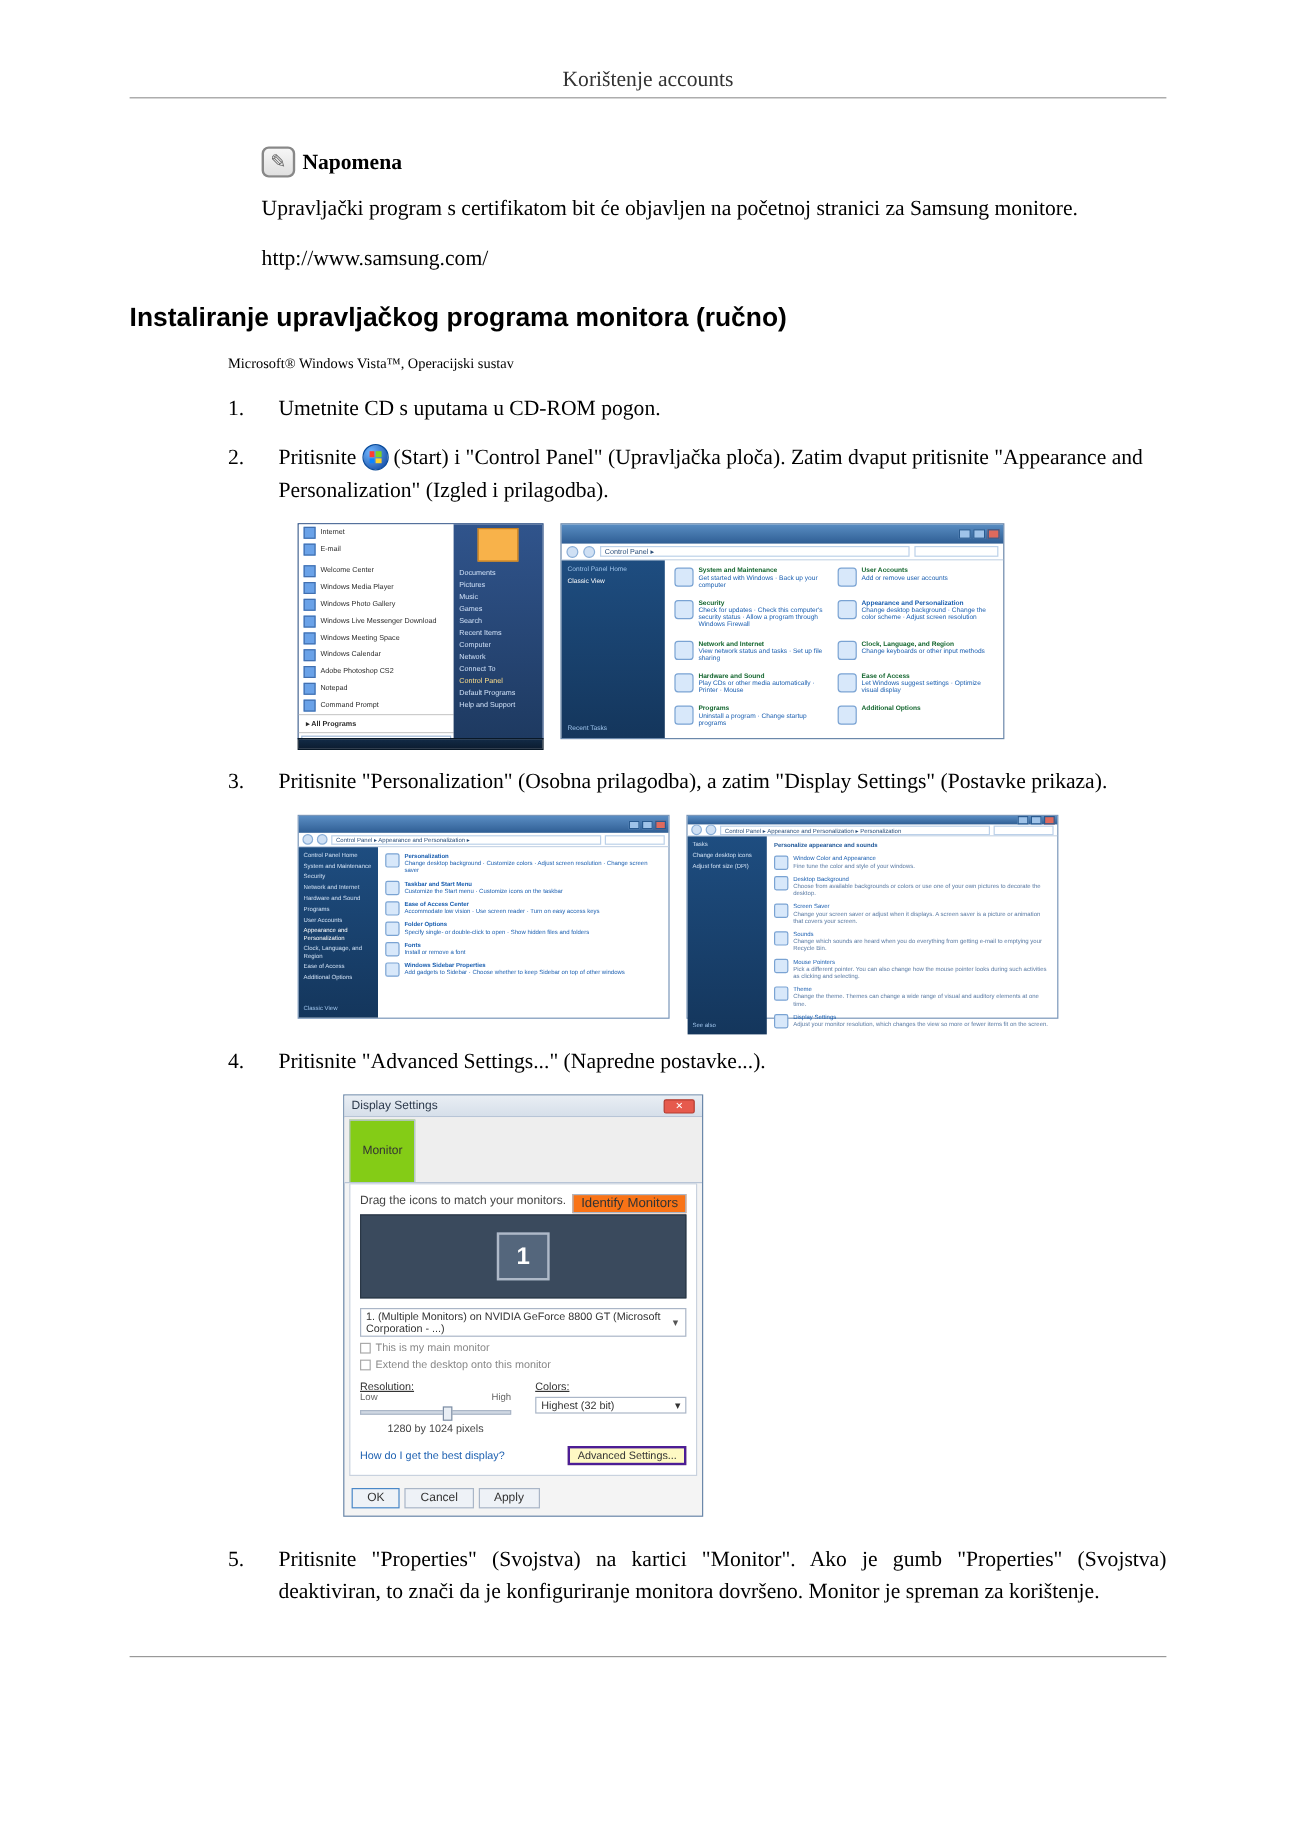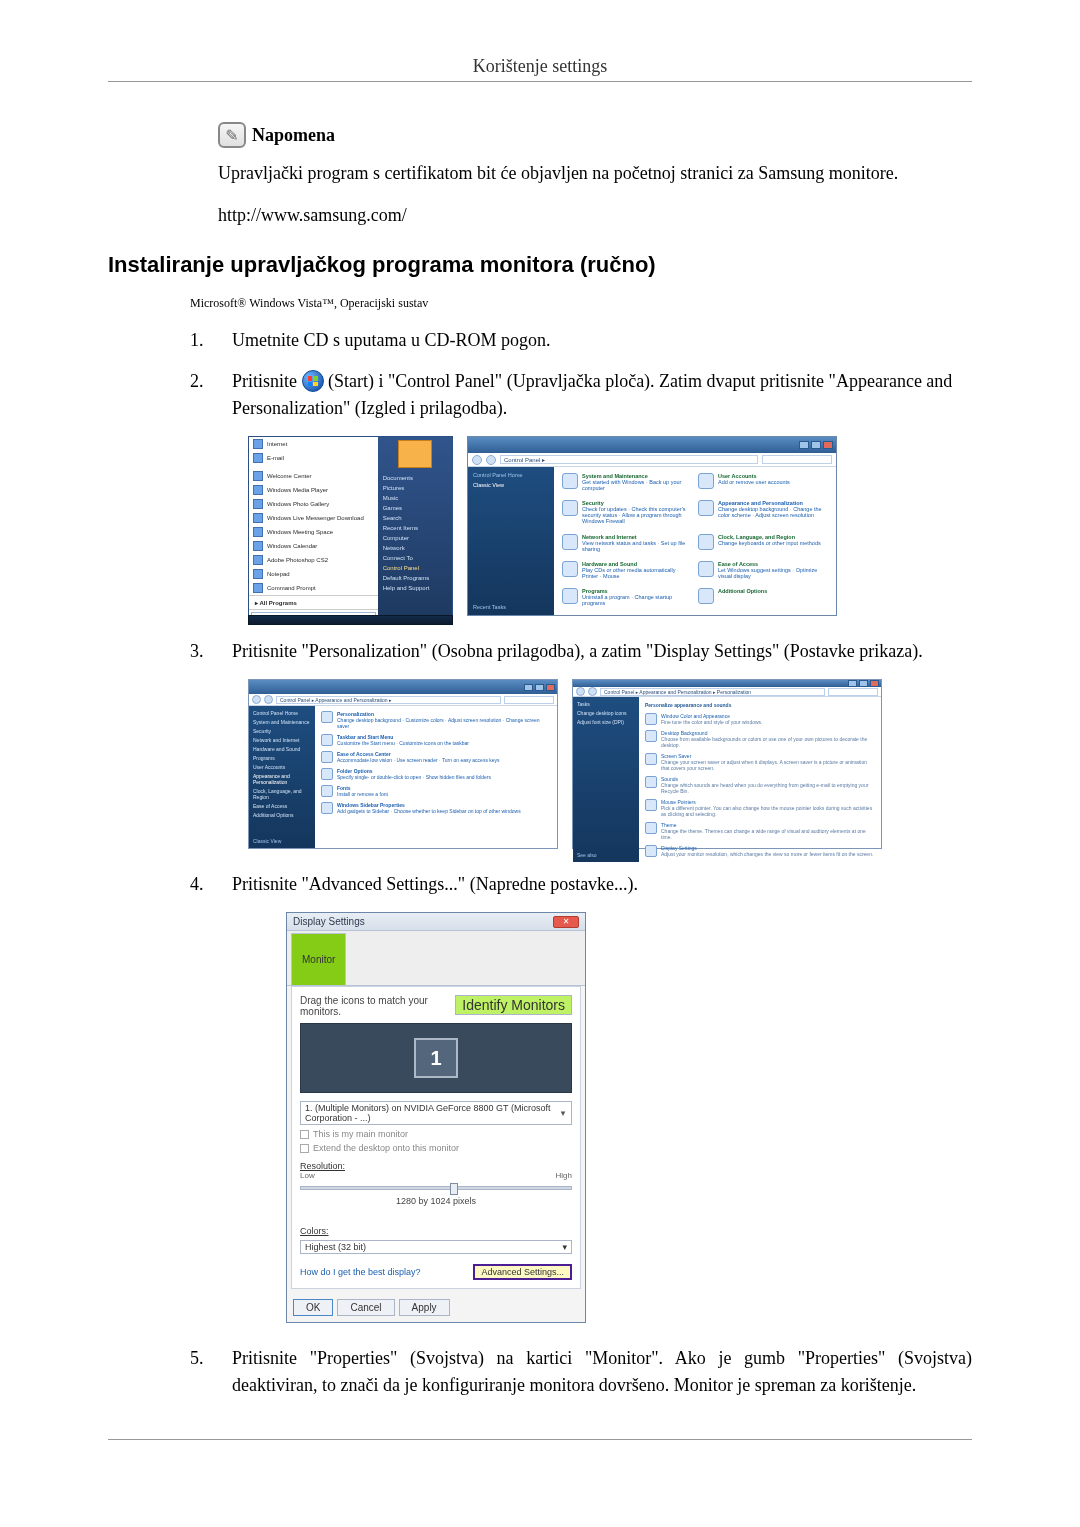--- a/index.html
+++ b/index.html
@@ -274,33 +274,33 @@
     .dsd .titlebar{
       height:18px;background:linear-gradient(180deg,#e9eef4,#d6dfea);
       display:flex;align-items:center;justify-content:space-between;padding:0 6px;border-bottom:1px solid #b7c4d6;
     }
     .dsd .titlebar .ttl{font-size:10px;color:#2d3a4c;}
     .dsd .titlebar .close{width:26px;height:12px;background:#e65a4d;border:1px solid #b33c30;border-radius:2px;color:#fff;font-size:8px;display:flex;align-items:center;justify-content:center;}
     .dsd .tabrow{display:flex;border-bottom:1px solid #b7c4d6;background:#eee;}
     .dsd .tab{padding:20px 10px;border:1px solid #b7c4d6;border-bottom:none;background:#84cc16;font-size:10px;margin:2px 0 0 4px;text-align:right;}
     .dsd .inner{background:#fff;margin:0 4px 4px;border:1px solid #c9d2de;padding:8px;}
     .dsd .drag-label{font-size:10px;color:#444;}
-    .dsd .identify{float:right;border:1px solid #aab6c7;background:#bef264;padding:1px 6px;font-size:14px;}
+    .dsd .identify{float:right;border:1px solid #aab6c7;background:#f97316;padding:1px 6px;font-size:11px;}
     .dsd .monwell{
       clear:both;margin-top:6px;height:70px;background:#3a4a5d;border:1px solid #2a3746;
       display:flex;align-items:center;justify-content:center;
     }
     .dsd .monwell .monbox{
       width:44px;height:40px;background:#54667c;border:2px solid #aeb9c8;display:flex;align-items:center;justify-content:center;color:#fff;font-size:20px;font-weight:bold;
     }
     .dsd .combo{margin-top:8px;border:1px solid #aab6c7;background:#fff;padding:1px 4px;font-size:9px;display:flex;justify-content:space-between;align-items:center;}
     .dsd .combo .dd{width:10px;text-align:center;color:#555;}
     .dsd .chk{display:flex;align-items:flex-end;gap:4px;font-size:9px;color:#888;margin-top:4px;}
     .dsd .chk .box{width:9px;height:9px;border:1px solid #aaa;}
-    .dsd .sliders{display:flex;gap:20px;margin-top:8px;flex-direction:column;}
+    .dsd .sliders{display:flex;gap:20px;margin-top:8px;}
     .dsd .scol{flex:1;font-size:9px;}
     .dsd .scol u{text-decoration:underline;}
     .dsd .track{position:relative;height:4px;background:#cfd7e2;margin:6px 0;border:1px solid #aab6c7;}
     .dsd .thumb{position:absolute;top:-4px;left:55%;width:8px;height:12px;background:#e9eef4;border:1px solid #7d8ea4;}
     .dsd .lowhigh{display:flex;justify-content:space-between;font-size:8px;color:#666;}
     .dsd .resline{text-align:center;font-size:9px;color:#444;margin-top:2px;}
     .dsd .colorsel{border:1px solid #aab6c7;background:#fff;padding:1px 4px;font-size:9px;display:flex;justify-content:space-between;align-items:center;margin-top:4px;gap:12px;}
     .dsd .advrow{display:flex;justify-content:space-between;align-items:center;margin-top:10px;font-size:9px;}
     .dsd .advrow .lnk{color:#1b5fb0;}
     .dsd .advrow .advbtn{border:2px solid #4c1d95;background:#fef9c3;padding:1px 6px;text-align:center;}
@@ -309,21 +309,21 @@
     .dsd .btnrow .b.def{border:1px solid #4a87c7;}
 
     .footer-line{
       border-top:1px solid #999;margin-top:40px;
     }
   </style>
 </head>
 <body>
 
 <div class="header-section">
-  <span class="header-title">Korištenje settings</span>
+  <span class="header-title">Korištenje accounts</span>
 </div>
 
 <div class="note-block">
   <div class="note-heading">
     <span class="note-icon">✎</span>
     <span class="note-label">Napomena</span>
   </div>
   <p class="note-text">Upravljački program s certifikatom bit će objavljen na početnoj stranici za Samsung monitore.</p>
   <p class="note-text">http://www.samsung.com/</p>
 </div>

